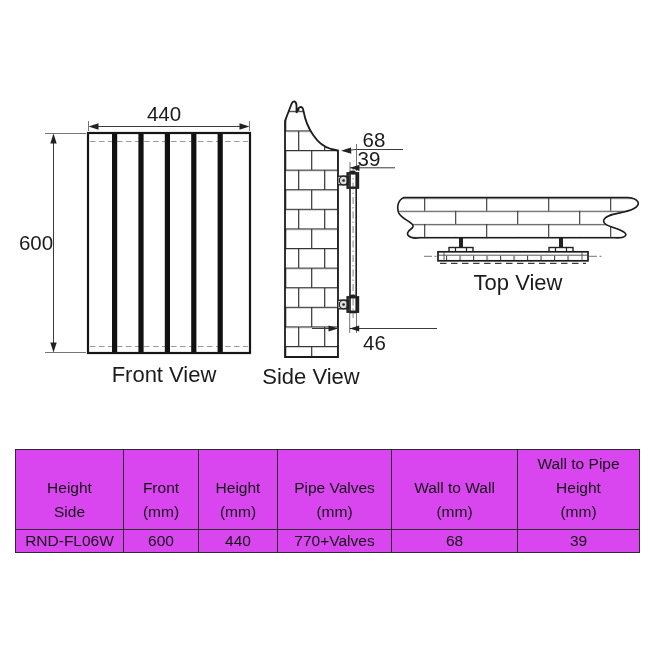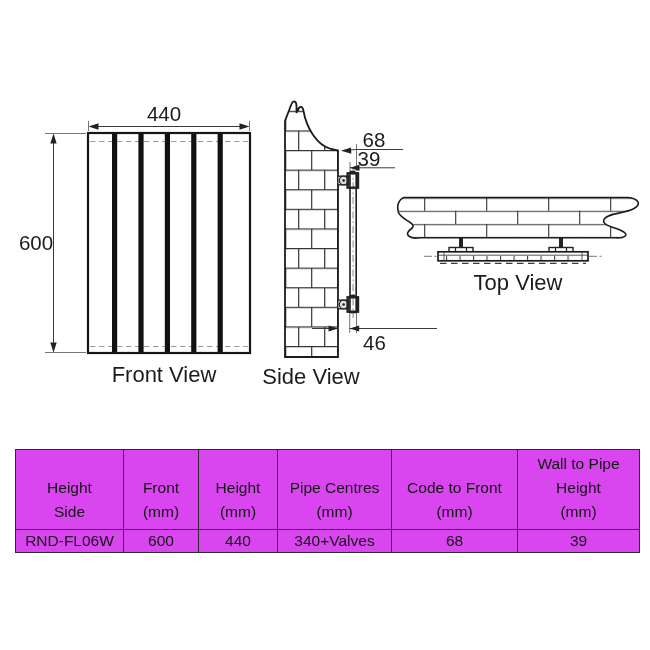--- a/index.html
+++ b/index.html
@@ -170,39 +170,39 @@
         <div class="hl">Front</div>
         <div class="hl">(mm)</div>
         <div class="hl"></div>
       </th>
       <th>
         <div class="hl">Height</div>
         <div class="hl">(mm)</div>
         <div class="hl"></div>
       </th>
       <th>
-        <div class="hl">Pipe Centres</div>
-        <div class="hl">(mm)</div>
-        <div class="hl"></div>
-      </th>
-      <th>
-        <div class="hl">Code to Front</div>
+        <div class="hl">Pipe Valves</div>
+        <div class="hl">(mm)</div>
+        <div class="hl"></div>
+      </th>
+      <th>
+        <div class="hl">Wall to Wall</div>
         <div class="hl">(mm)</div>
         <div class="hl"></div>
       </th>
       <th>
         <div class="hl">Wall to Pipe</div>
         <div class="hl">Height</div>
         <div class="hl">(mm)</div>
       </th>
     </tr>
   </thead>
   <tbody>
     <tr>
       <td>RND-FL06W</td>
       <td>600</td>
       <td>440</td>
-      <td>340+Valves</td>
+      <td>770+Valves</td>
       <td>68</td>
       <td>39</td>
     </tr>
   </tbody>
 </table>
 
 </body></html>

